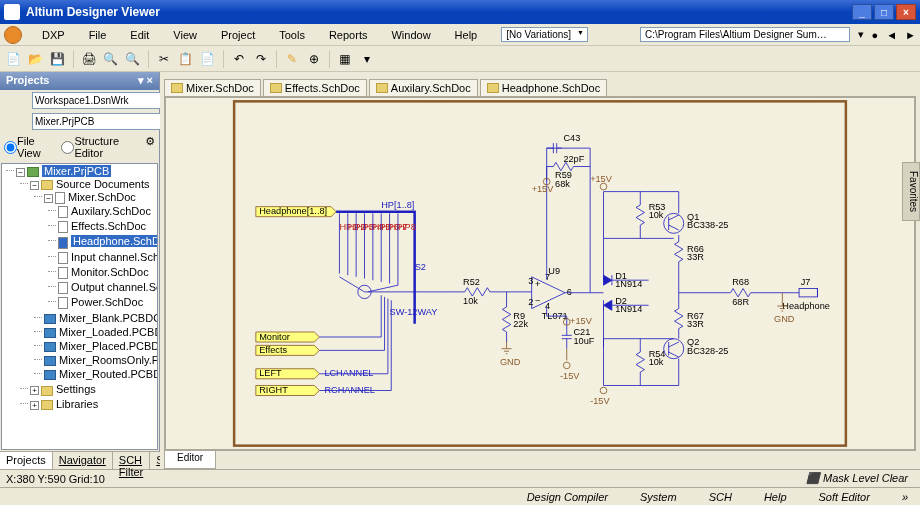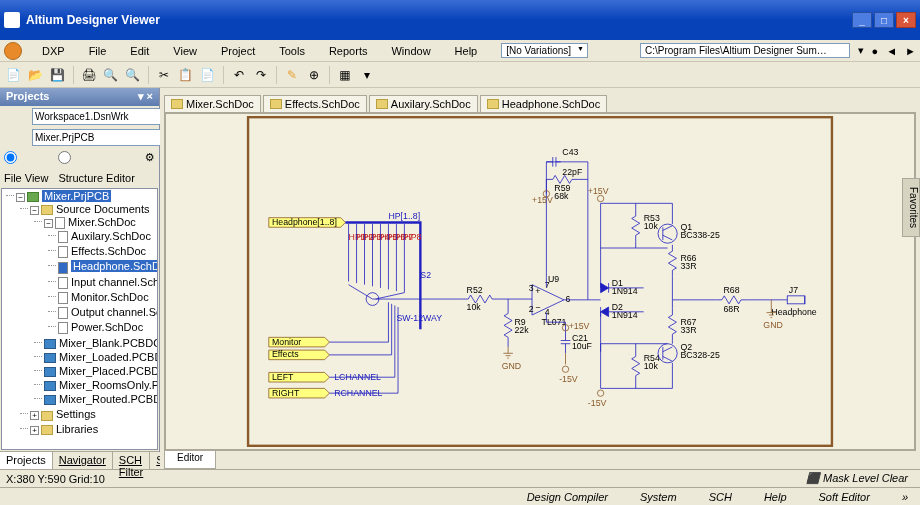--- a/index.html
+++ b/index.html
@@ -1,18 +1,18 @@
 <!DOCTYPE html>
 <html><head>
 <meta charset="utf-8">
 <style>
 * { box-sizing: border-box; margin: 0; padding: 0; font-family: "Tahoma", sans-serif; font-size: 11px; }
 body { width: 920px; height: 505px; background: #ece9d8; overflow: hidden; display: flex; flex-direction: column; }
 
-.titlebar { height: 40px; background: linear-gradient(#3a6dd5,#0842b9 50%,#0842b9); display: flex; align-items: center; padding: 0 4px; color: #fff; }
+.titlebar { height: 24px; background: linear-gradient(#3a6dd5,#0842b9 50%,#0842b9); display: flex; align-items: center; padding: 0 4px; color: #fff; }
 .titlebar .icon { width: 16px; height: 16px; background: #fff; border-radius: 2px; margin-right: 6px; }
 .titlebar .title { flex: 1; font-weight: bold; font-size: 12px; }
 .titlebar .btns { display: flex; gap: 2px; }
 .titlebar .btn { width: 20px; height: 16px; background: #4d7de0; border: 1px solid #2a4fa0; color: #fff; display: flex; align-items: center; justify-content: center; font-weight: bold; font-size: 10px; }
 .titlebar .btn.close { background: #d9553a; border-color: #a03a2a; }
 
 .menubar { height: 22px; background: #ece9d8; display: flex; align-items: center; padding: 0 4px; gap: 8px; border-bottom: 1px solid #cac7b5; }
 .menubar .menu { padding: 3px 8px; cursor: default; }
 .menubar .variations { margin-left: 8px; border: 1px solid #7f9db9; background: #fff; padding: 1px 16px 1px 4px; font-size: 10px; position: relative; }
 .menubar .variations::after { content: "▼"; position: absolute; right: 3px; font-size: 7px; }
@@ -25,21 +25,21 @@
 .toolbar .sep { width: 1px; height: 18px; background: #cac7b5; margin: 0 3px; }
 
 .main { flex: 1; display: flex; min-height: 0; }
 .sidebar { width: 160px; background: #ece9d8; display: flex; flex-direction: column; border-right: 1px solid #8a91a4; position: relative; }
 .sidetitle { height: 18px; background: linear-gradient(#8ba4cd,#5d7caf); color: #fff; padding: 2px 6px; font-weight: bold; display: flex; justify-content: space-between; }
 .sidetitle .x { cursor: default; }
 .ws-row { display: flex; gap: 2px; padding: 2px 3px; }
 .ws-row input { flex: 1; border: 1px solid #7f9db9; padding: 1px 2px; font-size: 10px; height: 17px; margin-left: 29px; }
 .ws-row button { border: 1px solid #aca899; background: #ece9d8; font-size: 10px; padding: 0 3px; height: 17px; }
 .radio-row { padding: 3px 4px; font-size: 10px; display: flex; gap: 10px; }
-.radio-row label { display: flex; align-items: flex-start; gap: 8px; flex-direction: column; }
+.radio-row label { display: flex; align-items: center; gap: 0; }
 
 .tree { flex: 1; border: 1px solid #8a91a4; background: #fff; margin: 1px; overflow: auto; font-size: 10px; }
 .tree ul { list-style: none; padding-left: 14px; }
 .tree li { white-space: nowrap; padding: 1px 0; position: relative; }
 .tree li::before { content: ""; position: absolute; left: -10px; top: 6px; width: 8px; border-top: 1px dotted #999; }
 .tree li.sel > span { background: #316ac5; color: #fff; padding: 0 2px; }
 .tree .fico { display: inline-block; width: 12px; height: 10px; background: #e8d070; border: 1px solid #b8a040; margin-right: 3px; vertical-align: middle; }
 .tree .dico { display: inline-block; width: 10px; height: 12px; background: #fff; border: 1px solid #888; margin-right: 3px; vertical-align: middle; }
 .tree .pico { display: inline-block; width: 12px; height: 10px; background: #6aa84f; border: 1px solid #478030; margin-right: 3px; vertical-align: middle; }
 .tree .cico { display: inline-block; width: 12px; height: 10px; background: #3d85c6; border: 1px solid #2a5a8a; margin-right: 3px; vertical-align: middle; }

